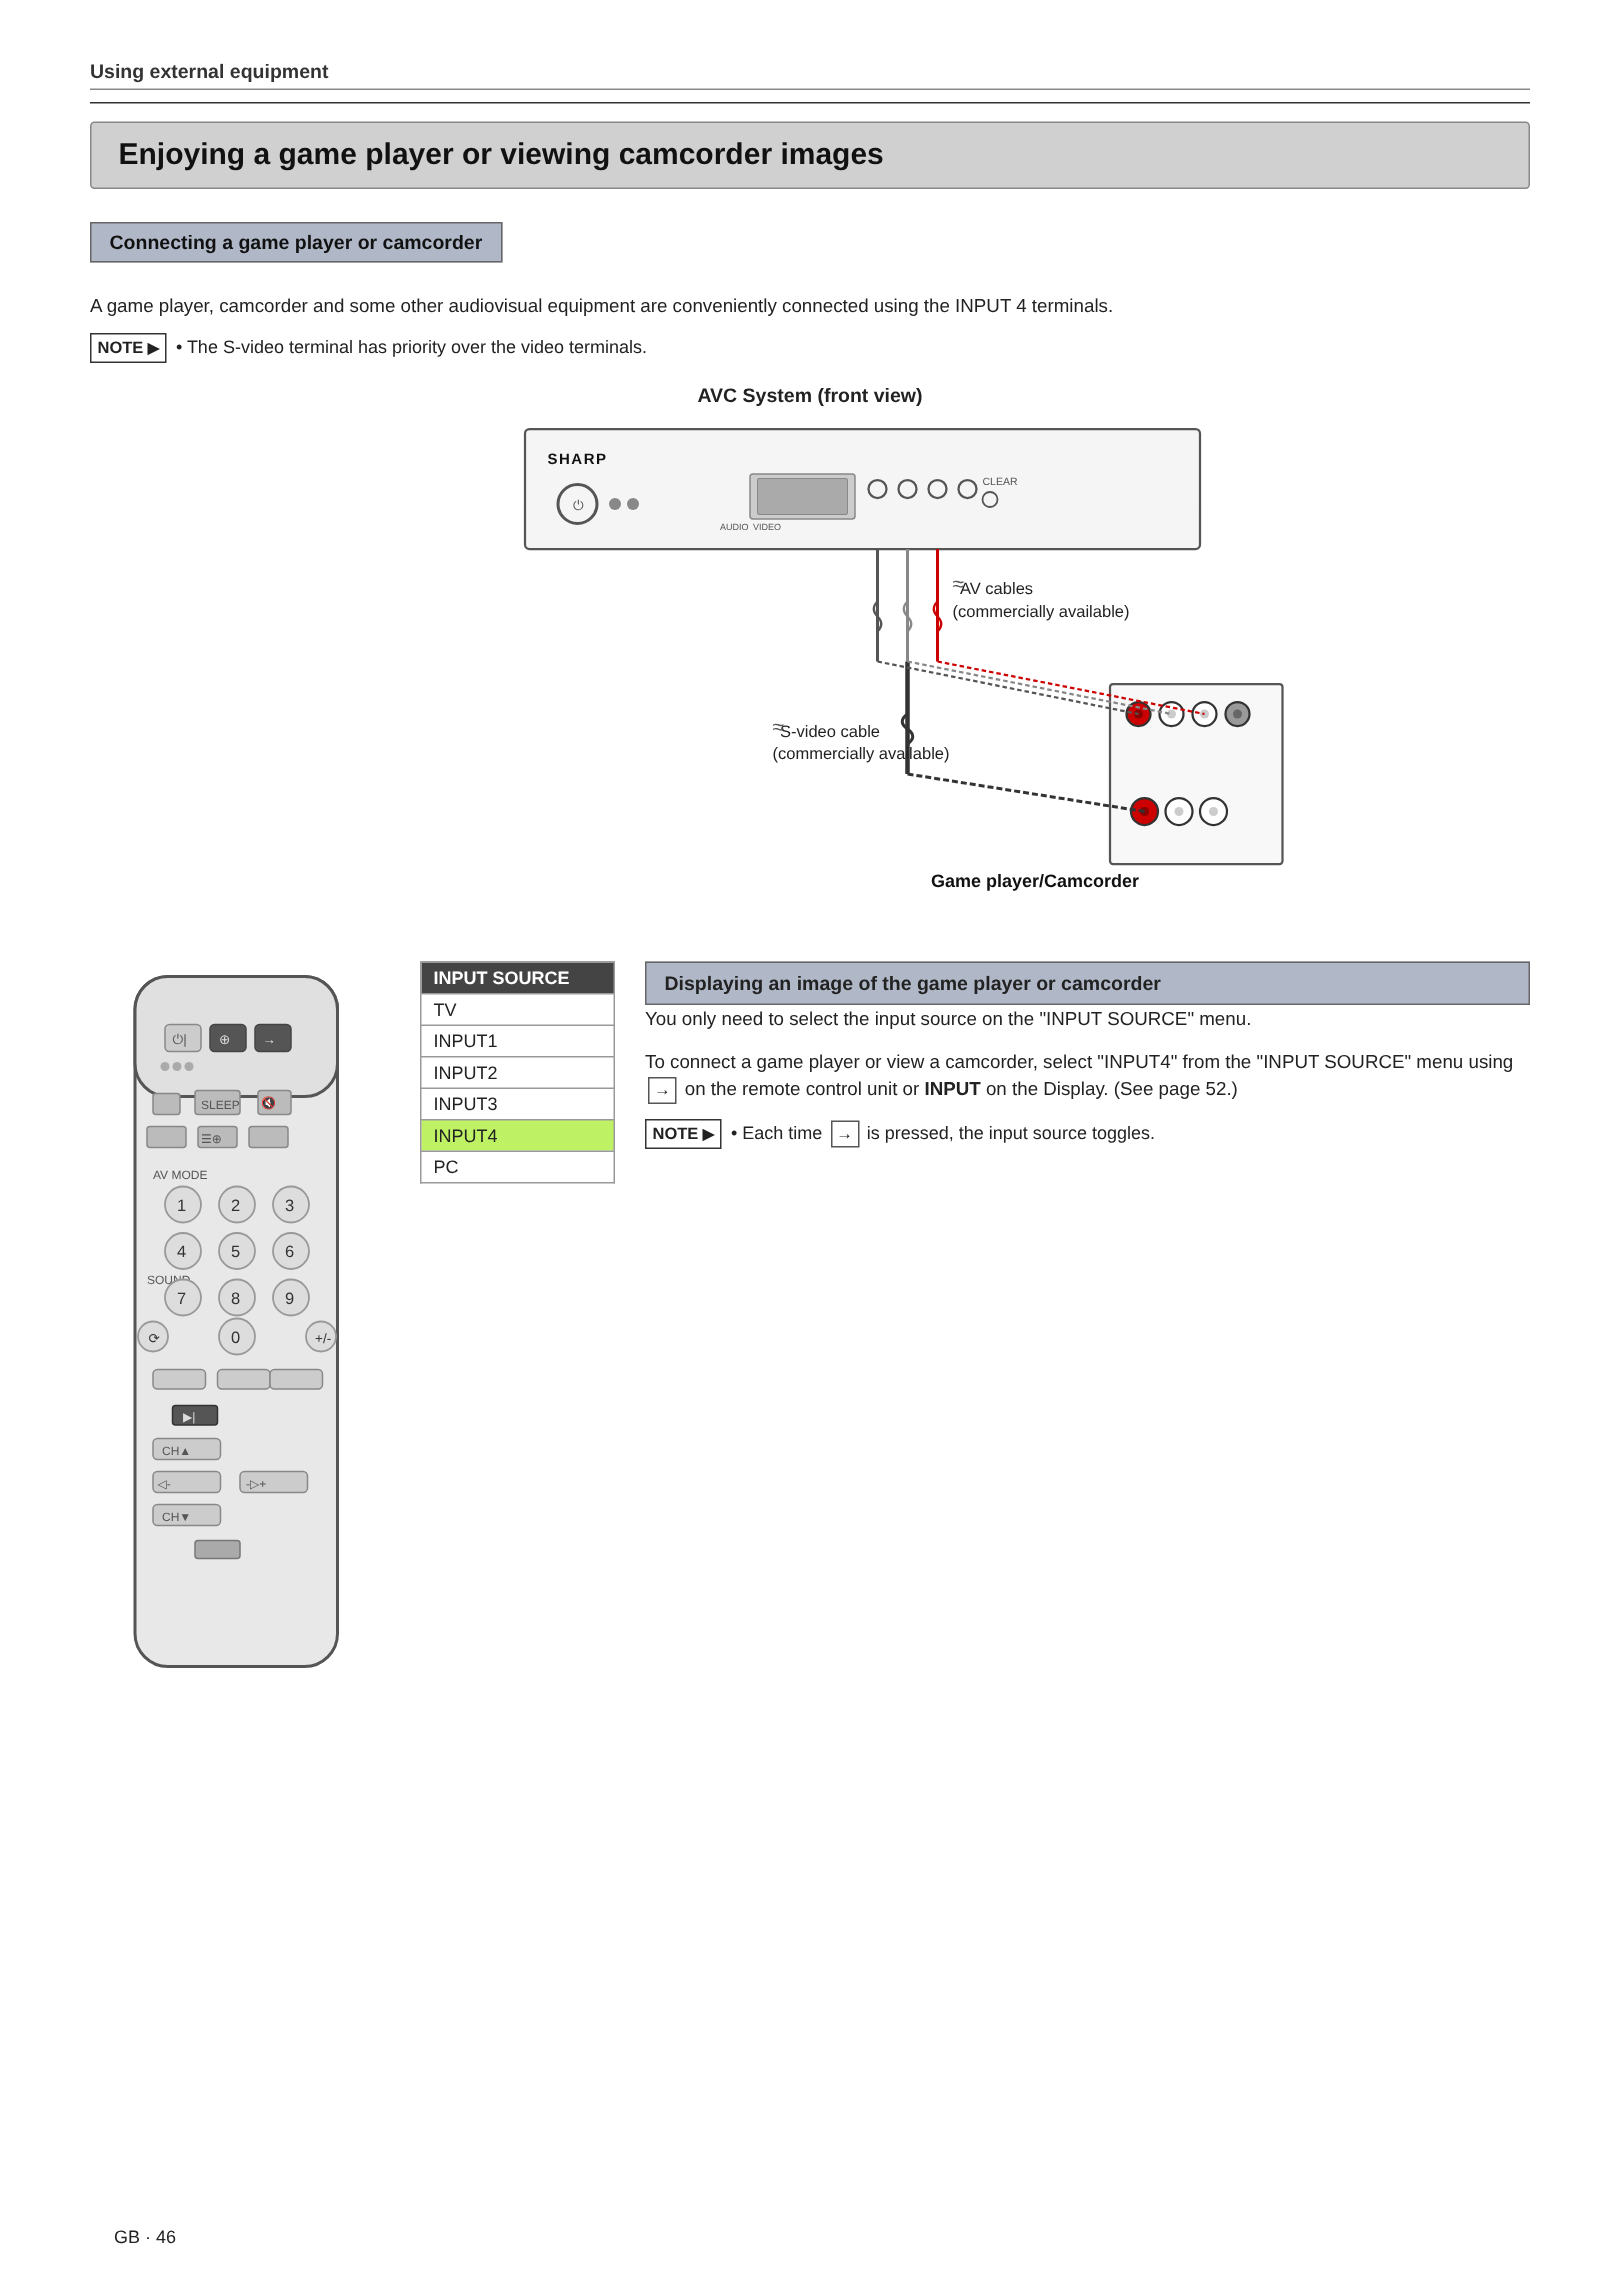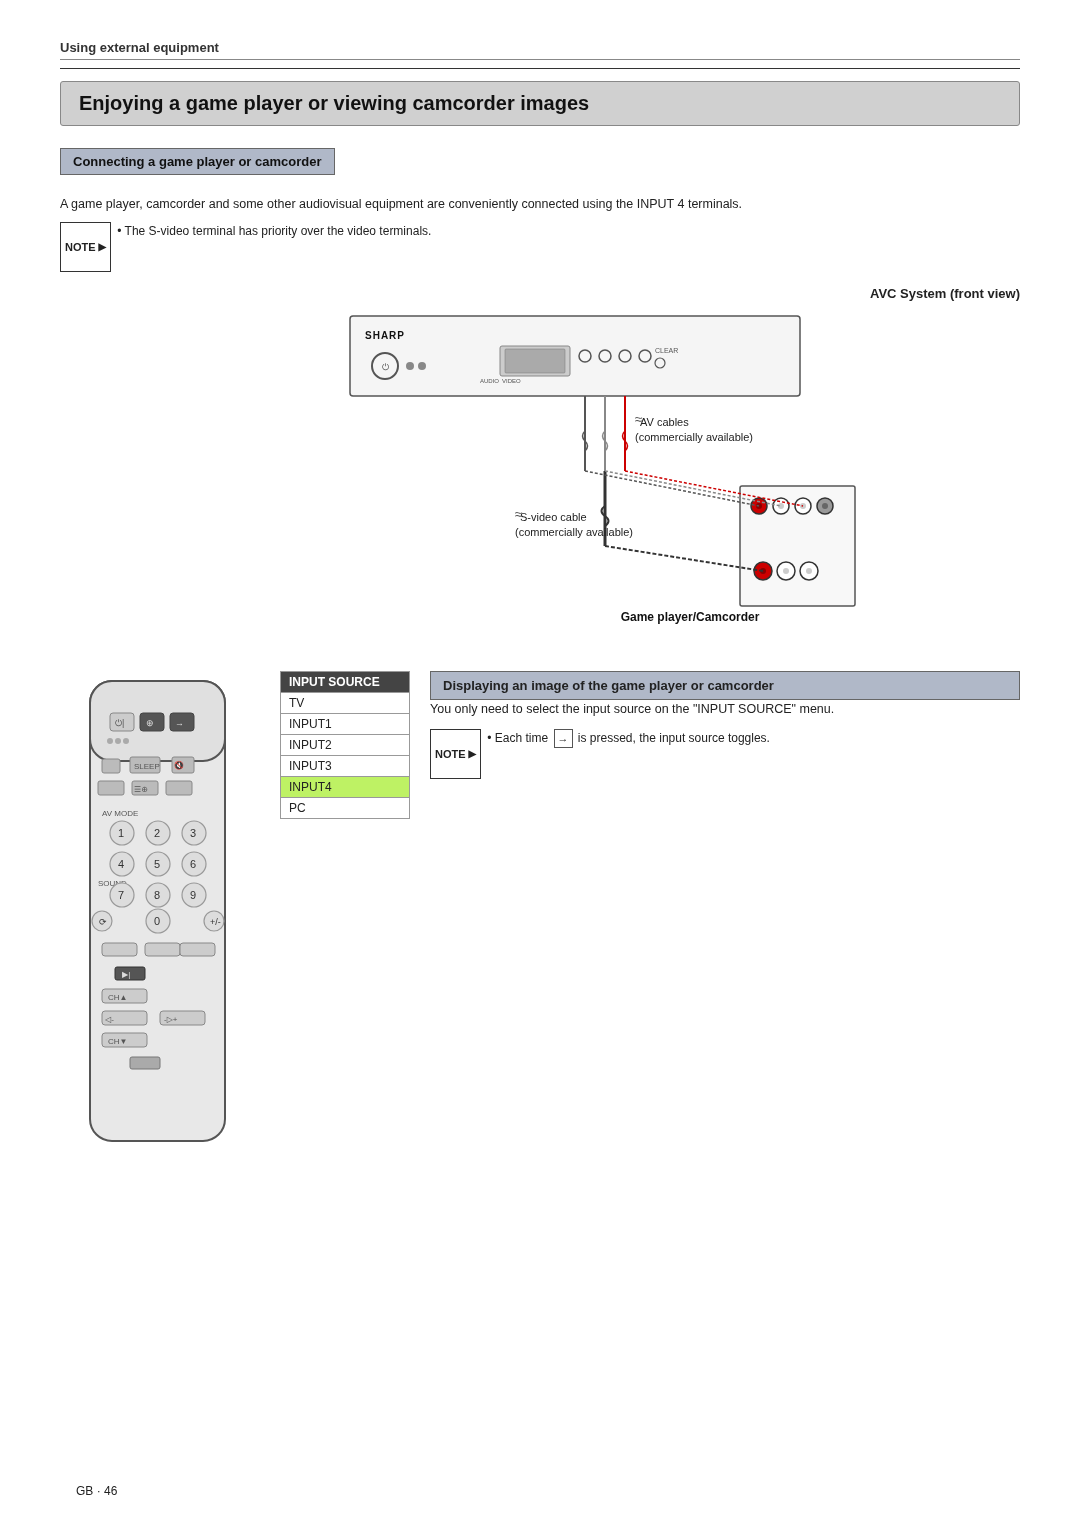--- a/index.html
+++ b/index.html
@@ -60,41 +60,41 @@
     
     .note-box {
       display: flex;
       align-items: flex-start;
       margin: 8px 0 14px 0;
     }
     .note-label {
       border: 1.5px solid #333;
       font-size: 11px;
       font-weight: bold;
-      padding: 18px 4px;
+      padding: 3px 4px;
       margin-right: 6px;
       white-space: nowrap;
       display: flex;
       align-items: flex-start;
       gap: 3px;
     }
     .note-label .arrow {
       font-size: 10px;
     }
     .note-text {
       font-size: 12px;
       line-height: 1.5;
     }
 
     
     .avc-section {
       margin: 10px 0 20px 0;
     }
     .avc-title {
-      text-align: right;
+      text-align: center;
       font-weight: bold;
       font-size: 13px;
       margin-bottom: 10px;
     }
 
     
     .diagram-area {
       position: relative;
       width: 660px;
       height: 340px;
@@ -390,20 +390,28 @@
       </table>
   </div>
 
   <div class="display-section">
     <div class="display-title-box">
       <span>Displaying an image of the game player or camcorder</span>
     </div>
 
     <p class="description-text" style="margin-bottom:10px;">You only need to select the input source on the "INPUT SOURCE" menu.</p>
 
+    <p class="description-text" style="margin-bottom:10px;">
+      <span>To connect a game player or view a camcorder, select "INPUT4" from the "INPUT SOURCE" menu using</span>
+      
+      <span style="display:inline-block; border:1px solid #555; padding:0 3px; font-size:11px; vertical-align:middle; margin:0 2px;">→</span>
+      <span>on the remote control unit or</span>
+      <strong>INPUT</strong>
+      <span>on the Display. (See page 52.)</span>
+    </p>
 
     <div class="note-box">
       <div class="note-label">
         <span>NOTE</span>
         <span class="arrow">▶</span>
       </div>
       <div class="note-text">
         <span>• Each time</span>
         <span style="display:inline-block; border:1px solid #555; padding:0 3px; font-size:11px; vertical-align:middle; margin:0 2px;">→</span>
         <span>is pressed, the input source toggles.</span>

